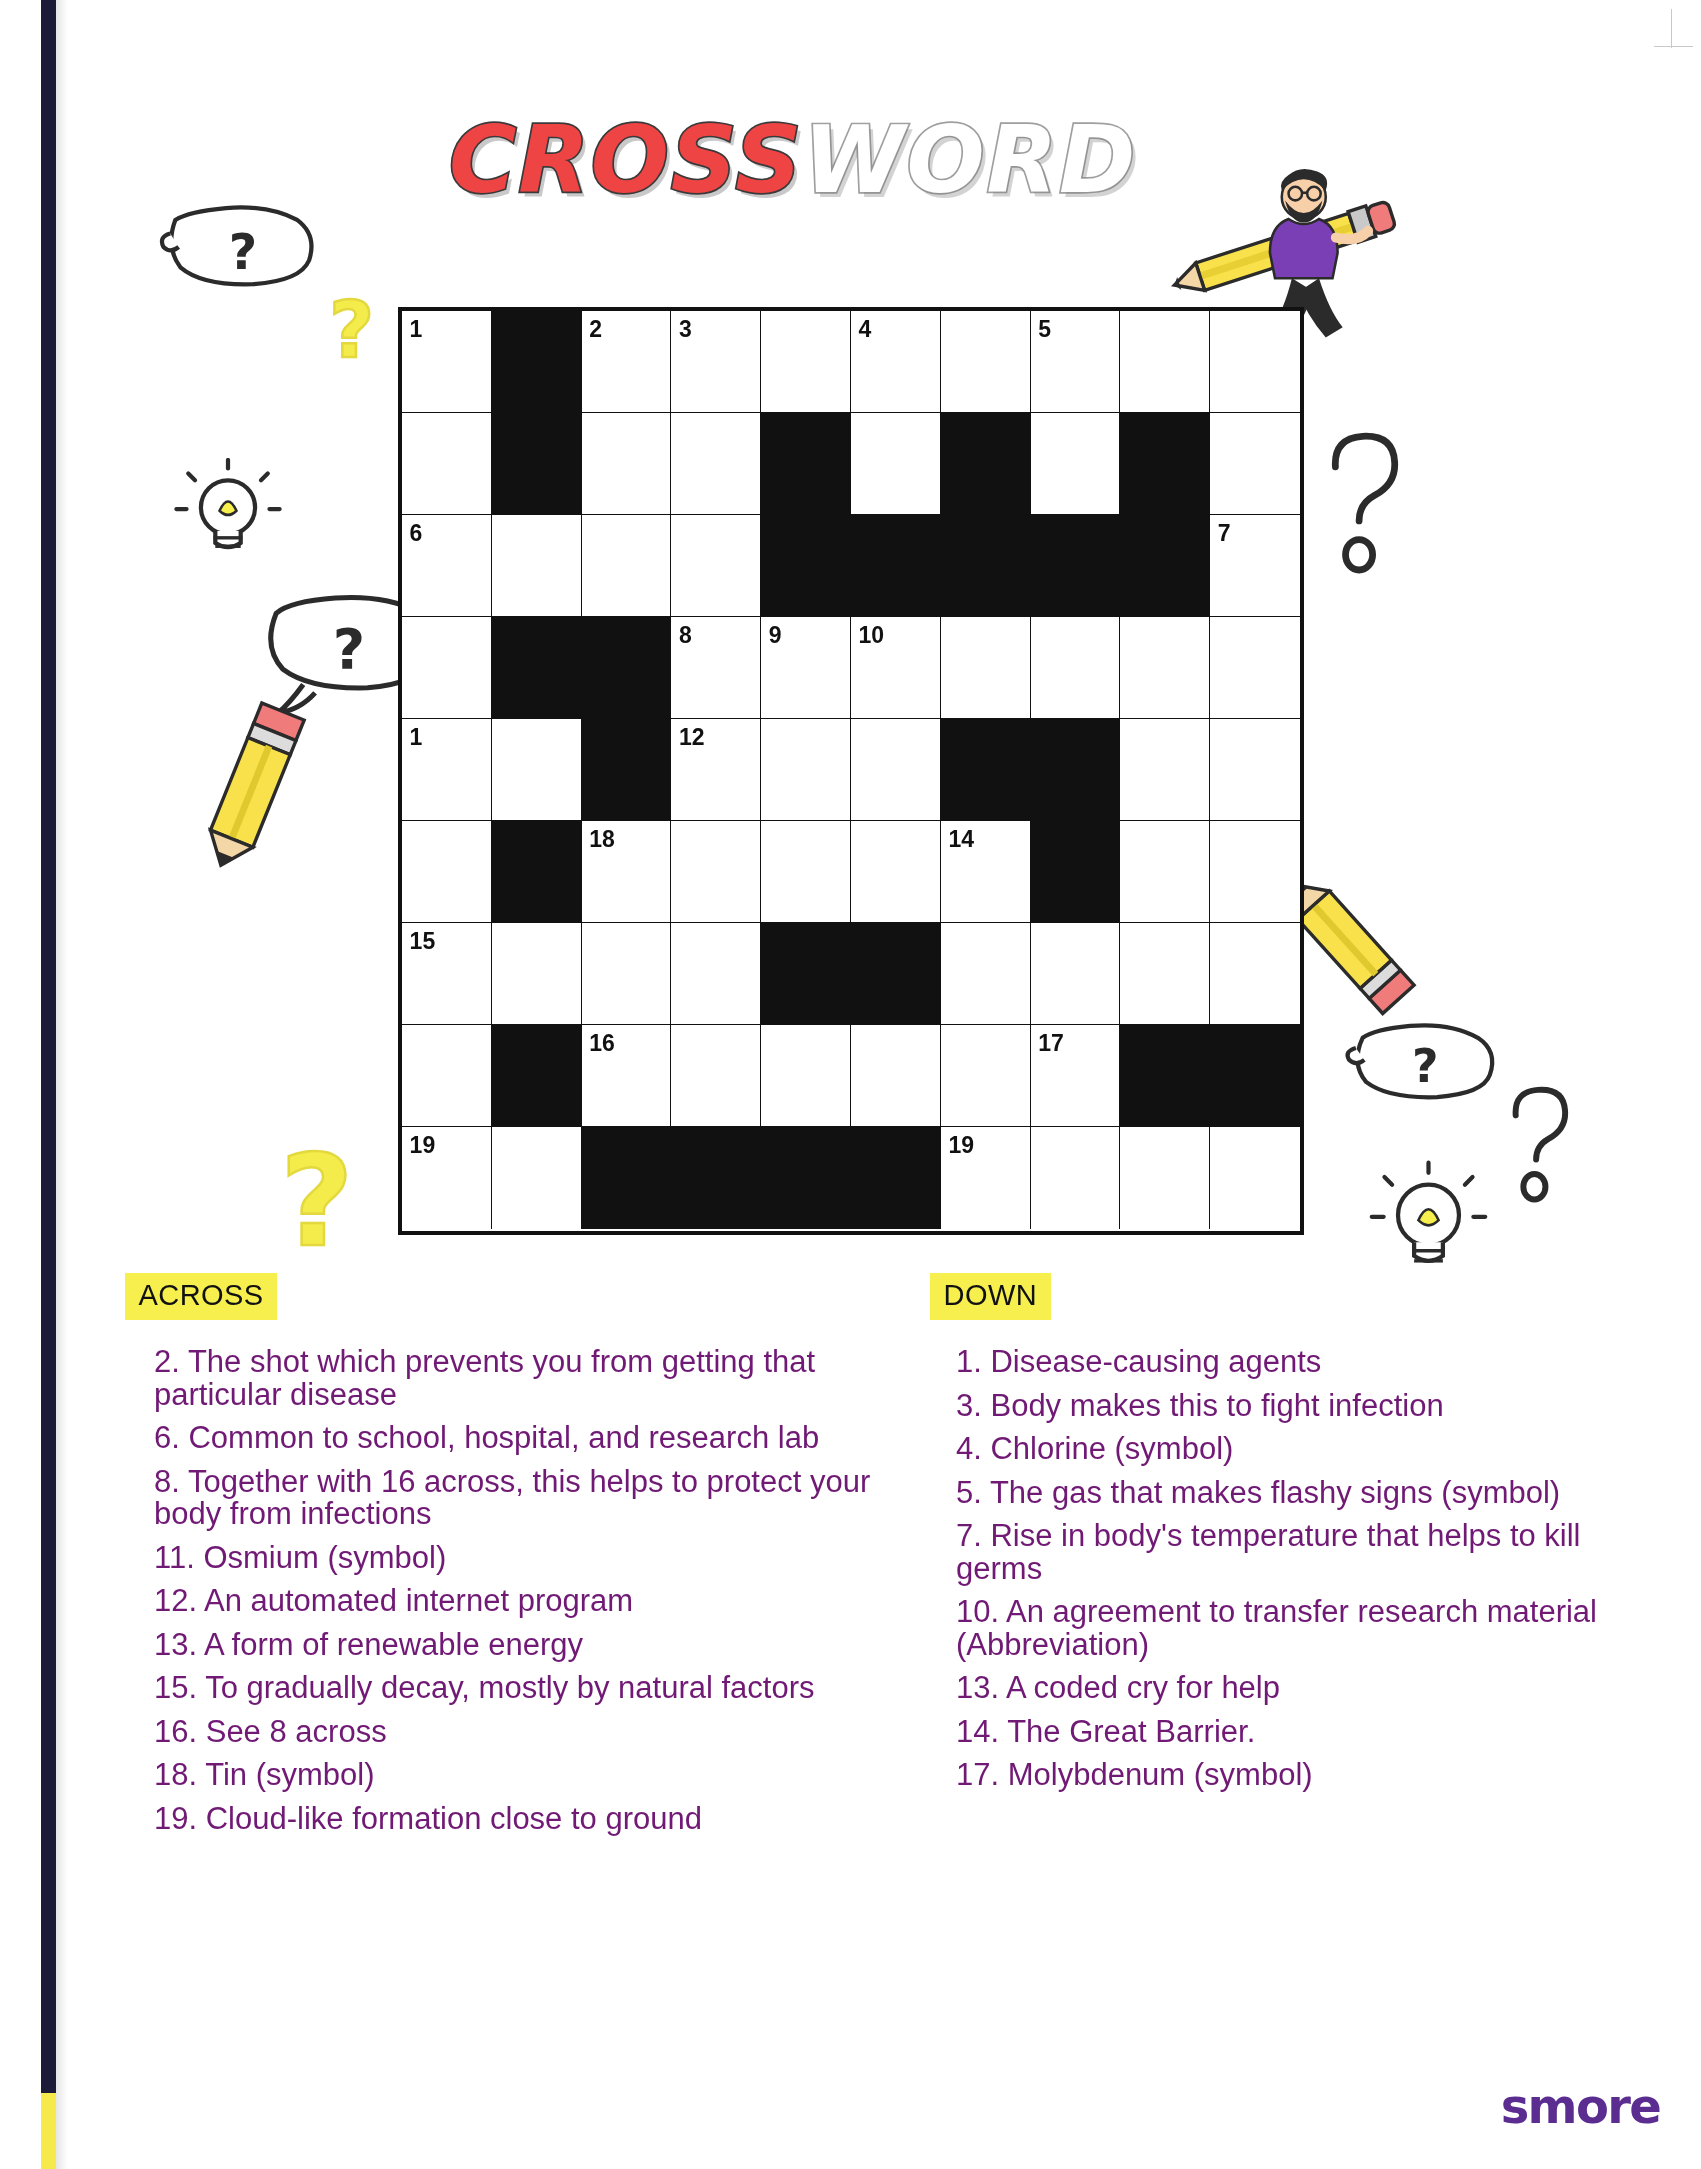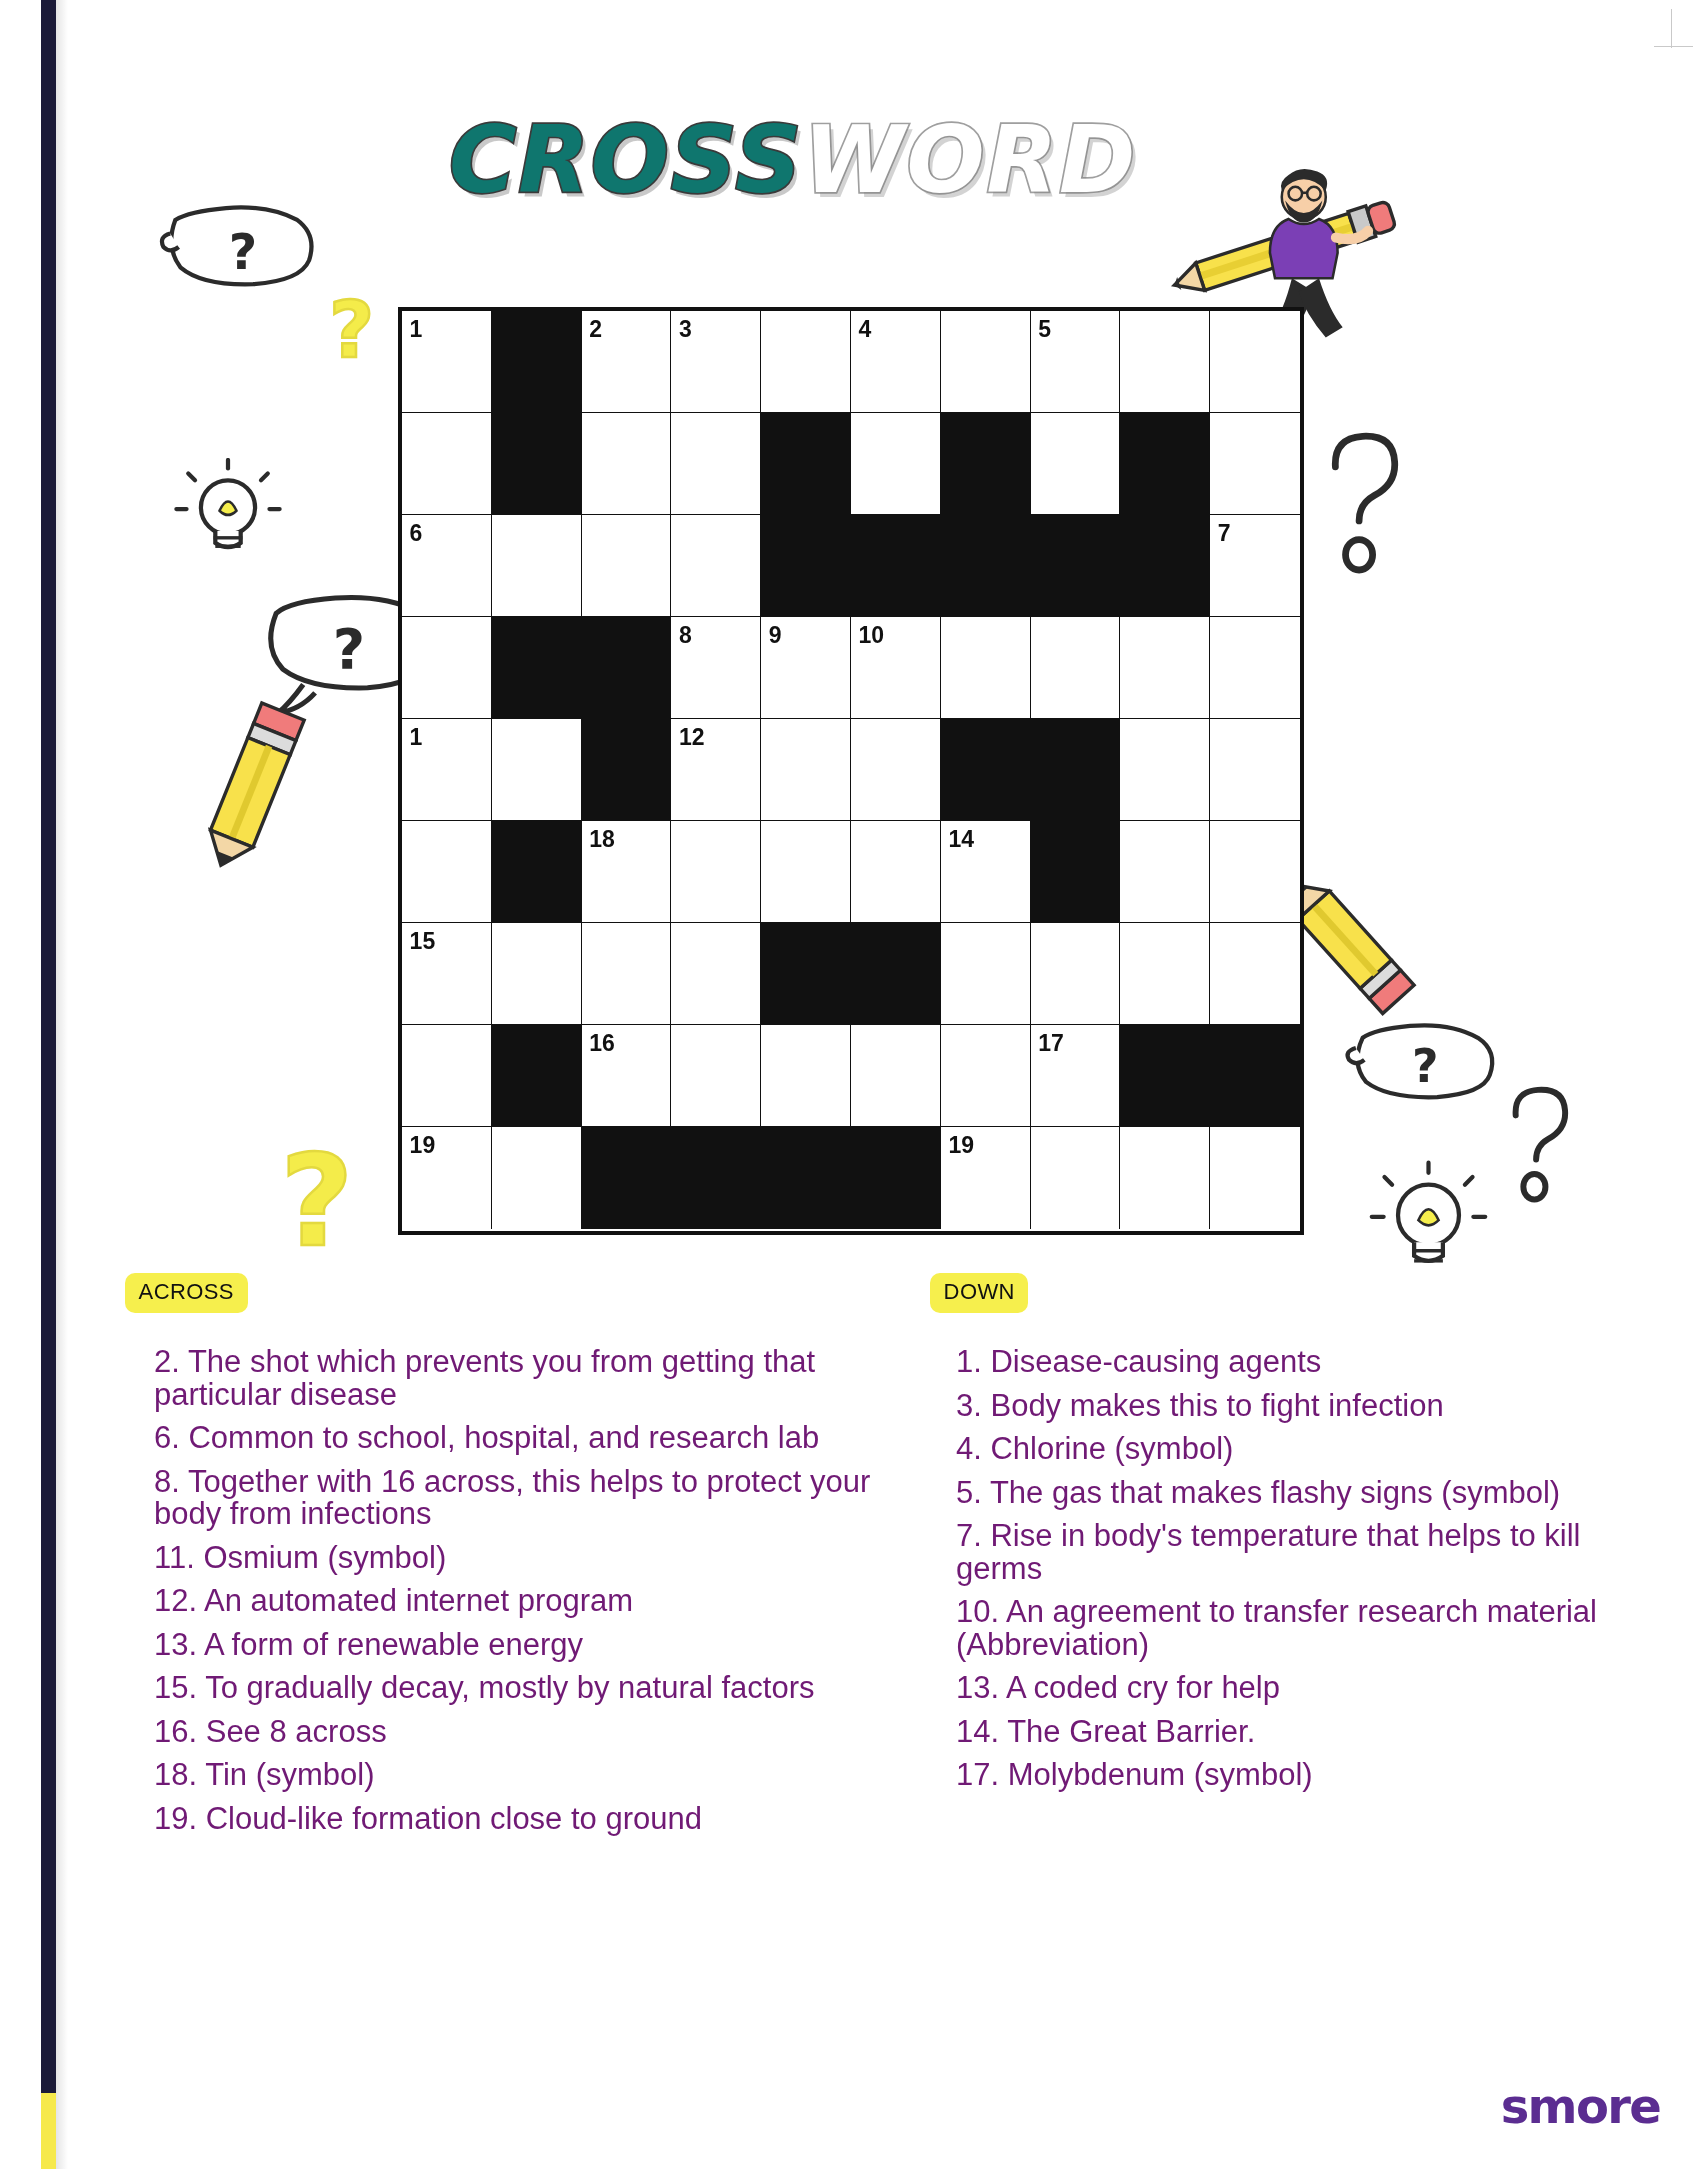--- a/index.html
+++ b/index.html
@@ -51,21 +51,21 @@
   .title-text {
     font-family: "DejaVu Sans", sans-serif;
     font-size: 92px;
     font-weight: 900;
     font-style: italic;
     letter-spacing: 1.7px;
     line-height: 102px;
     white-space: nowrap;
   }
   .title-part-a {
-    color: #0f766e;
+    color: #ef4444;
     -webkit-text-stroke: 3.4px #3a3a3a;
     paint-order: stroke fill;
     text-shadow: 4.2px 5.1px 0 rgba(60,60,60,0.28);
   }
   .title-part-b {
     color: #ffffff;
     -webkit-text-stroke: 3.4px #9f9f9f;
     paint-order: stroke fill;
     text-shadow: 4.2px 5.1px 0 rgba(130,130,130,0.35);
   }
@@ -111,26 +111,25 @@
     font-size: 23px;
     font-weight: 700;
     color: #111;
     font-family: "Liberation Sans", sans-serif;
   }
 
   
   .clue-head {
     position: absolute;
     background: #f6ef4d;
-    font-size: 22px;
+    font-size: 29px;
     color: #111;
     padding: 6px 13.6px 7.6px 13.6px;
     letter-spacing: 0.4px;
     font-family: "Liberation Sans", sans-serif;
-    border-radius: 10px;
   }
   .clue-head-across { left: 125px; top: 1273px; }
   .clue-head-down   { left: 930px; top: 1273px; }
 
   .clue-col {
     position: absolute;
     font-size: 31px;
     line-height: 1.05;
     color: #701a75;
     font-family: "Liberation Sans", sans-serif;

